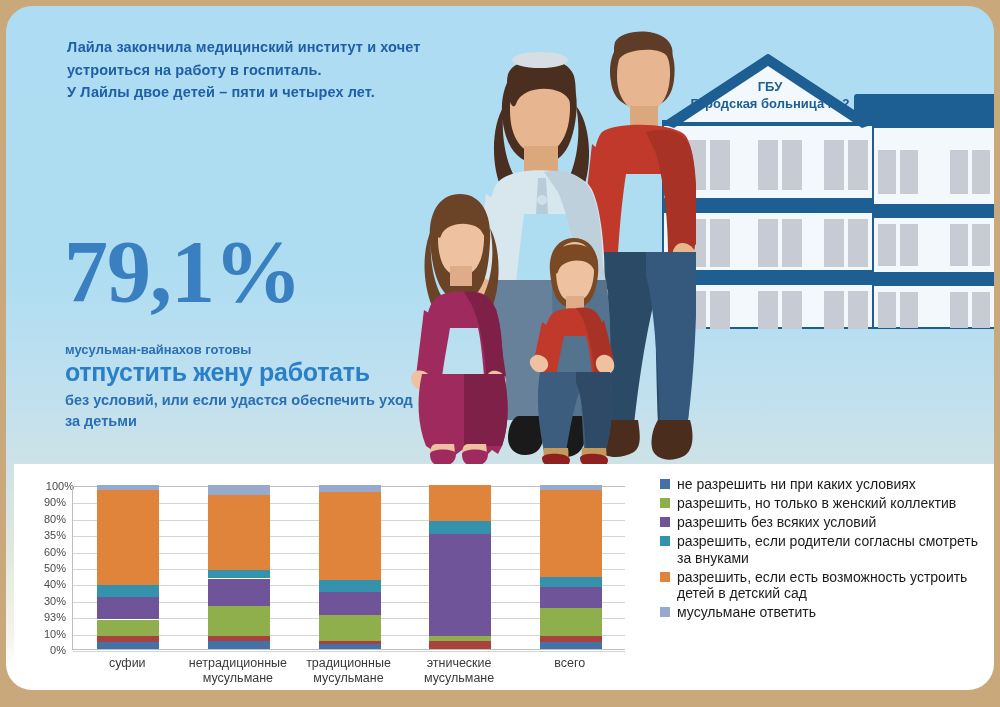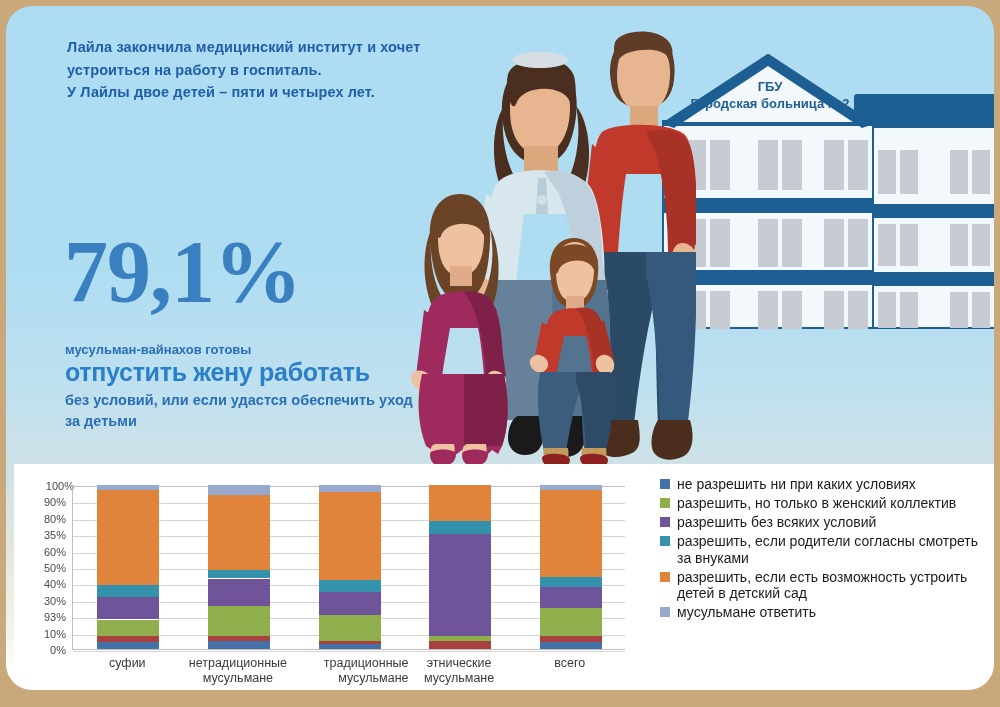--- a/index.html
+++ b/index.html
@@ -323,21 +323,21 @@
               <div class="seg" title="разрешить, но только в женский коллектив: 17%" style="background: rgb(143, 175, 76); height: 27.88px; bottom: 13.12px;"></div>
               <div class="seg" title="разрешить без всяких условий: 13%" style="background: rgb(111, 84, 153); height: 21.32px; bottom: 41px;"></div>
               <div class="seg" title="разрешить, если родители согласны смотреть за внуками: 6%" style="background: rgb(52, 146, 173); height: 9.84px; bottom: 62.32px;"></div>
               <div class="seg" title="разрешить, если есть возможность устроить детей в детский сад: 53%" style="background: rgb(224, 132, 59); height: 86.92px; bottom: 72.16px;"></div>
               <div class="seg" title="затрудняюсь ответить: 3%" style="background: rgb(151, 169, 204); height: 4.92px; bottom: 159.08px;"></div>
             </div>
           </div>
         <div id="xaxis">
             <div class="xlab" style="left: 41.3px;">суфии</div>
             <div class="xlab" style="left: 151.9px;">нетрадиционные мусульмане</div>
-            <div class="xlab" style="left: 262.5px; text-align: right;">традиционные мусульмане</div>
+            <div class="xlab" style="left: 262.5px;">традиционные мусульмане</div>
             <div class="xlab" style="left: 373.1px;">этнические мусульмане</div>
             <div class="xlab" style="left: 483.7px;">всего</div>
           </div>
       </div>
 
       <div id="legend">
           <div class="lrow">
             <span class="sw" style="background: rgb(68, 114, 168);"></span>
             <span class="ltxt">не разрешить ни при каких условиях</span>
           </div>

